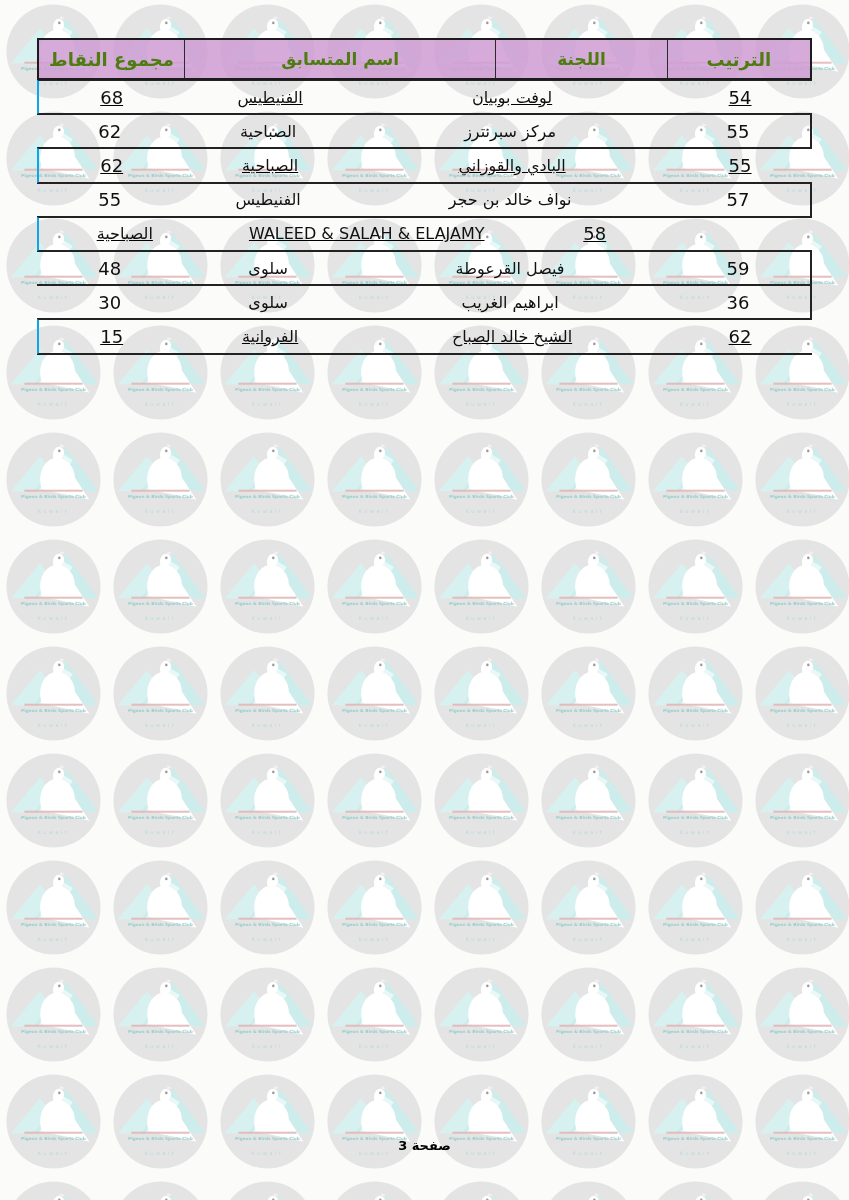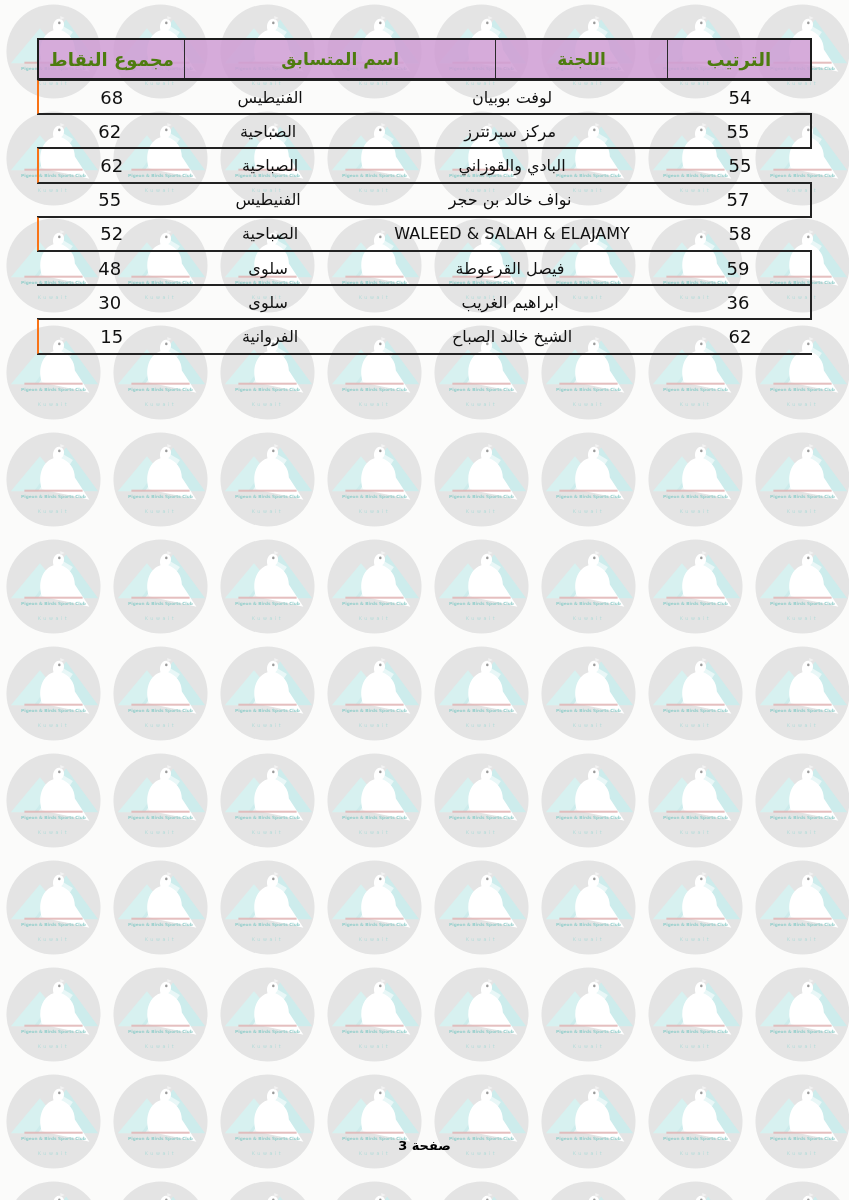--- a/index.html
+++ b/index.html
@@ -55,21 +55,21 @@
 
   .rows { border-bottom: 1px solid #222; }
   .trow {
     display: flex;
     height: 34.2px;
     box-sizing: border-box;
     border-top: 1px solid #222;
     border-bottom: 1px solid #222;
     background: transparent;
   }
-  .trow.box-left  { border-left: 2px solid #f97316; }
+  .trow.box-left  { border-left: 2px solid #0ea5e9; text-decoration: underline; }
   .trow.box-right { border-right: 2px solid #222; }
 
   .cell {
     display: flex;
     align-items: center;
     justify-content: center;
     box-sizing: border-box;
     color: #101010;
     font-size: 16px;
     white-space: nowrap;
@@ -1277,21 +1277,20 @@
       <div class="cell c-name">البادي والقوزاني</div>
       <div class="cell c-rank">55</div>
     </div>
     <div class="trow box-right">
       <div class="cell c-points">55</div>
       <div class="cell c-committee">الفنيطيس</div>
       <div class="cell c-name">نواف خالد بن حجر</div>
       <div class="cell c-rank">57</div>
     </div>
     <div class="trow box-left">
-      <div class="cell c-points">52</div>
       <div class="cell c-committee">الصباحية</div>
       <div class="cell c-name">WALEED &amp; SALAH &amp; ELAJAMY</div>
       <div class="cell c-rank">58</div>
     </div>
     <div class="trow box-right">
       <div class="cell c-points">48</div>
       <div class="cell c-committee">سلوى</div>
       <div class="cell c-name">فيصل القرعوطة</div>
       <div class="cell c-rank">59</div>
     </div>

